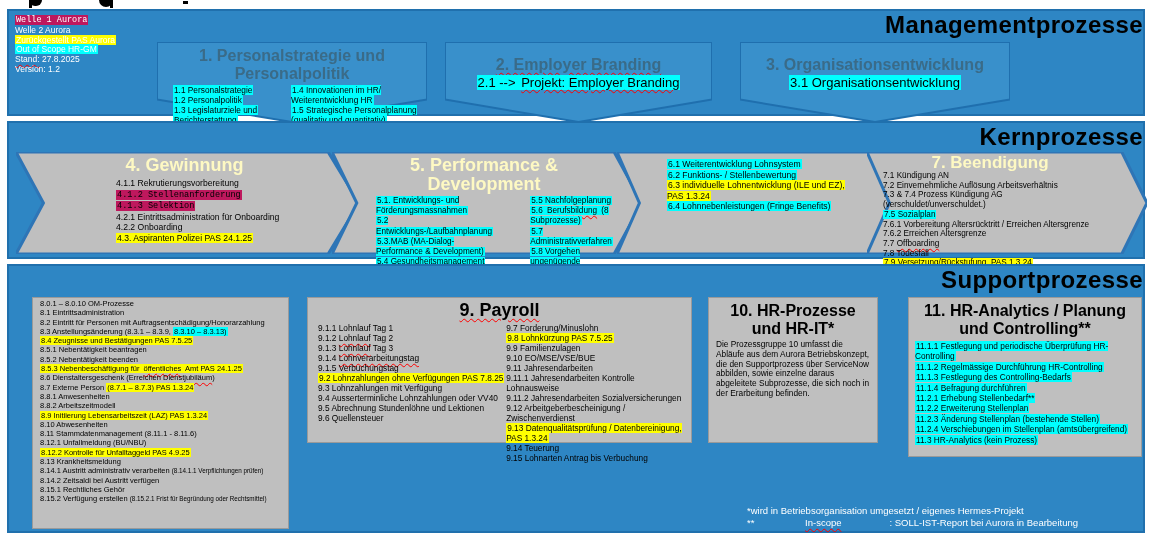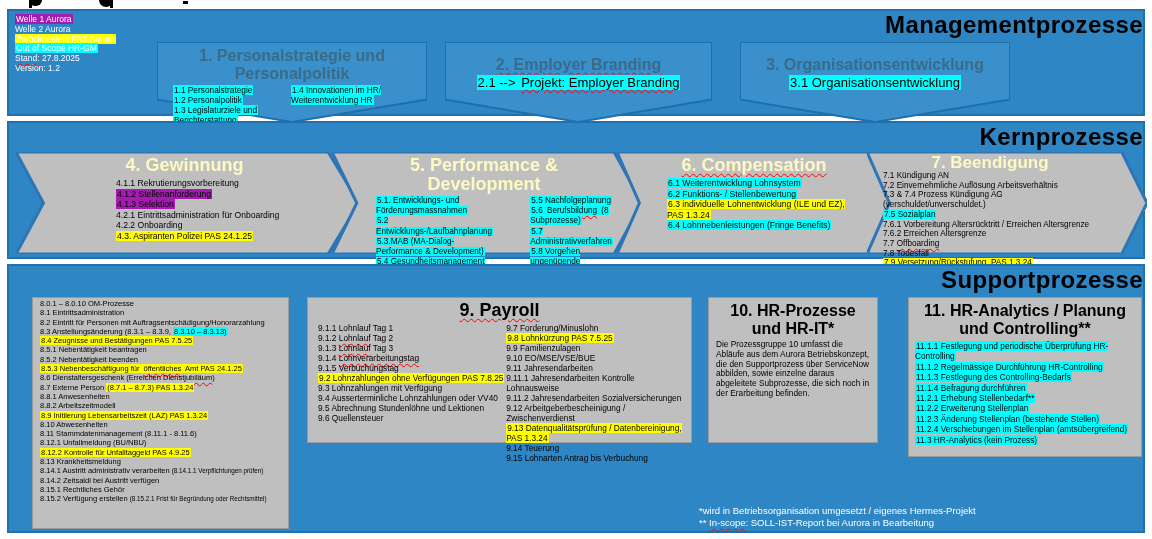--- a/index.html
+++ b/index.html
@@ -25,21 +25,21 @@
 
   
   .legend{position:absolute;left:6px;top:4px;font-size:8.5px;line-height:9.8px;}
   .legend .seg{color:#fff;}
 
   
   .li{white-space:normal;}
   .seg{color:#000;}
   .hl-c{background:#00FFFF;color:#000;padding:0 1px;}
   .hl-y{background:#FFFF00;color:#000;padding:0 1px;}
-  .hl-r{background:#a21caf;color:#000;padding:0 1px;}
+  .hl-r{background:#be185d;color:#000;padding:0 1px;font-family:Liberation Mono, monospace;}
   .wavy{text-decoration-line:underline;text-decoration-style:wavy;
         text-decoration-color:#ff0000;text-decoration-thickness:1px;text-underline-offset:2px;}
   .sm{font-size:6.3px;}
 
   
   .mbox{position:absolute;top:31px;height:80px;}
   #mbox1{left:148px;width:270px;}
   #mbox2{left:436px;width:267px;}
   #mbox3{left:731px;width:270px;}
   .mbox svg{position:absolute;inset:0;width:100%;height:100%;}
@@ -81,21 +81,21 @@
   #sbox10 .sbox-title,#sbox11 .sbox-title{font-size:16px;line-height:18px;margin:4px 6px 0 6px;}
   #sbox8 .sitems{font-size:7.5px;line-height:9.3px;padding:1px 4px 0 7px;}
   .pcols{display:flex;padding:3px 4px 0 10px;font-size:8.3px;line-height:10px;}
   .pcol1{width:51%;}
   .pcol2{width:49%;}
   .sbox-par{font-size:8.3px;line-height:9.8px;padding:2px 7px 0 7px;}
   #sbox11 .sitems{font-size:8.3px;line-height:10.4px;padding:3px 5px 0 6px;}
 
   
   .footnotes{position:absolute;left:690px;top:239px;font-size:9.5px;line-height:11.5px;}
-  .footnotes .seg{color:#fff;}
+  .footnotes .seg{color:#fff;margin-left:48px;}
 </style>
 </head>
 <body>
 
 <div>
   <div class="frag" id="frag1"></div>
   <div class="frag" id="frag1s"></div>
   <div class="frag" id="frag2"></div>
   <div class="frag" id="frag2s"></div>
   <div class="frag" id="frag3"></div>
@@ -120,20 +120,21 @@
     <div class="mbox-content">
       <div class="mbox-title">1. Personalstrategie und Personalpolitik</div>
       <div class="mcols">
         <div class="mcol1">
             <div class="li"><span class="seg hl-c">1.1 Personalstrategie</span></div>
             <div class="li"><span class="seg hl-c">1.2 Personalpolitik</span></div>
             <div class="li"><span class="seg hl-c">1.3 Legislaturziele und </span><span class="seg hl-c wavy">Berichterstattung</span></div>
           </div>
         <div class="mcol2">
             <div class="li"><span class="seg hl-c">1.4 Innovationen im HR/ Weiterentwicklung HR</span></div>
+            <div class="li"><span class="seg hl-c">1.5 Strategische Personalplanung (qualitativ und quantitativ)</span></div>
           </div>
       </div>
     </div>
   </div>
 
   <div class="mbox" id="mbox2">
     <svg viewBox="0 0 100 100" preserveAspectRatio="none">
       <polygon points="0,0 100,0 100,72 50,100 0,72" fill="#3990CB" stroke="#1F6FAE" stroke-width="2" vector-effect="non-scaling-stroke"></polygon>
     </svg>
     <div class="mbox-content">
@@ -199,21 +200,20 @@
           </div>
       </div>
     </div>
   </div>
 
   <div class="arrow" id="arrow6">
     <svg viewBox="0 0 100 100" preserveAspectRatio="none">
       <polygon points="0,0 91,0 100,50 91,100 0,100 8,50" fill="#BFBFBF" stroke="#2E75B6" stroke-width="3" vector-effect="non-scaling-stroke"></polygon>
     </svg>
     <div class="arrow-content">
-      <div class="arrow-title wavy">6. Compensation</div>
       <div class="aitems">
           <div class="li"><span class="seg hl-c">6.1 Weiterentwicklung Lohnsystem</span></div>
           <div class="li"><span class="seg hl-c">6.2 Funktions- / Stellenbewertung</span></div>
           <div class="li"><span class="seg hl-y">6.3 individuelle Lohnentwicklung (ILE und EZ), PAS 1.3.24</span></div>
           <div class="li"><span class="seg hl-c">6.4 Lohnnebenleistungen (Fringe Benefits)</span></div>
         </div>
     </div>
   </div>
 
   <div class="arrow" id="arrow7">

